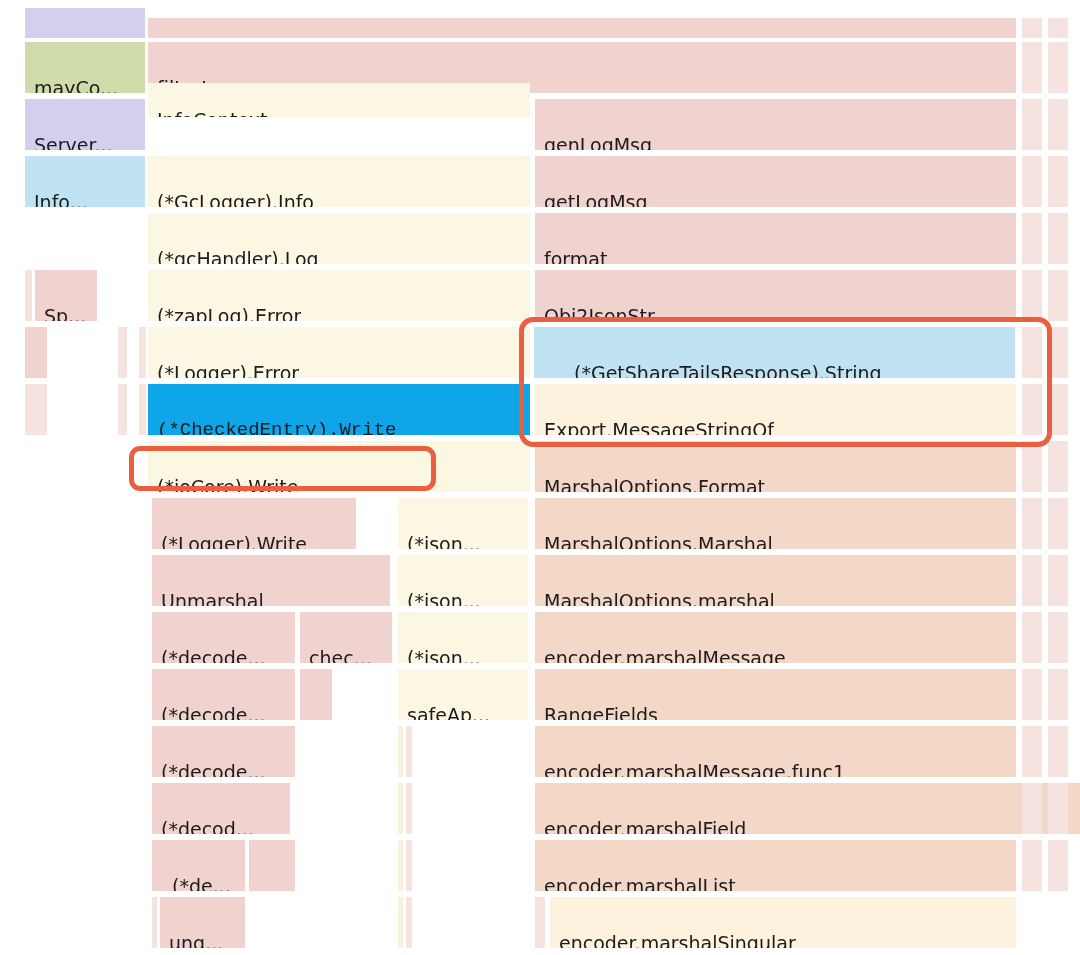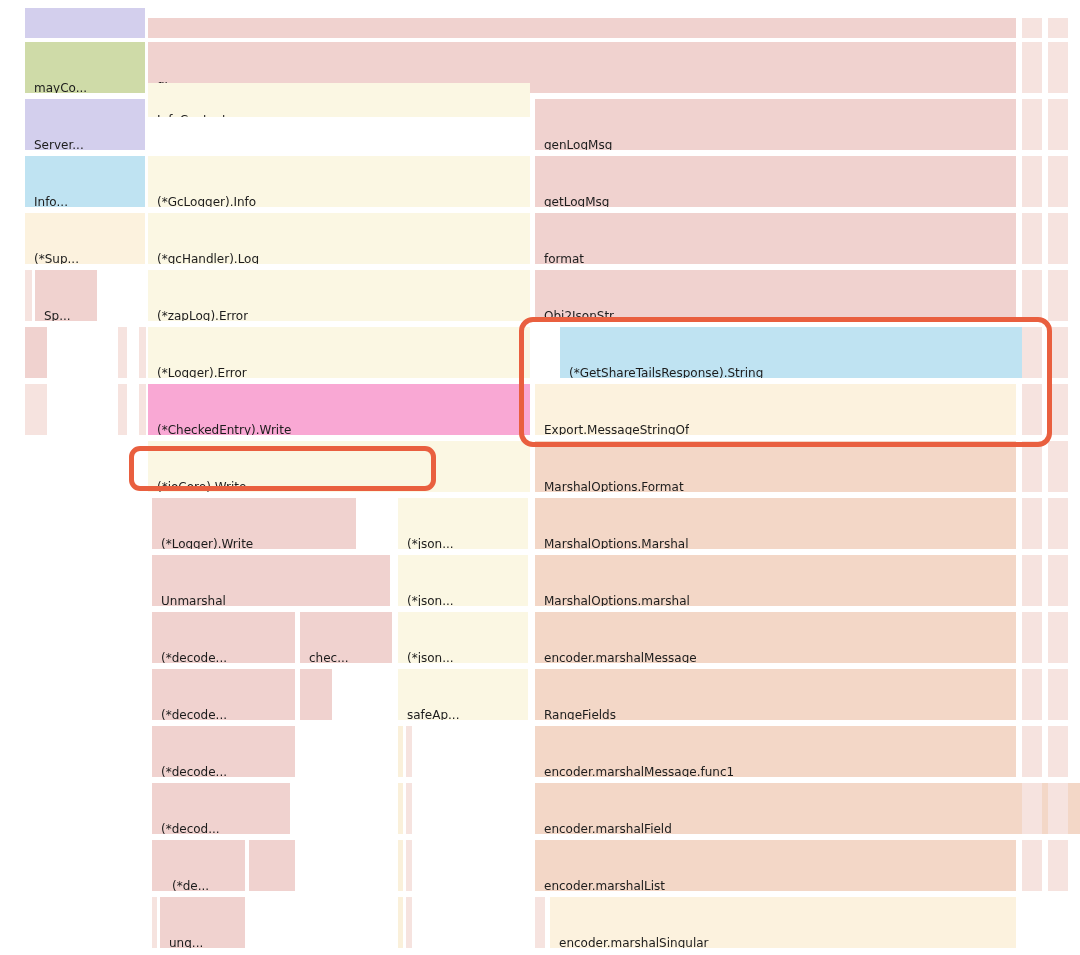--- a/index.html
+++ b/index.html
@@ -13,21 +13,21 @@
     overflow: hidden;
   }
   .frame {
     position: absolute;
     display: flex;
     align-items: center;
     overflow: hidden;
   }
   .frame span {
     padding-left: 9px;
-    font-size: 12px;
+    font-size: 19px;
     color: #1c1c1c;
     white-space: nowrap;
     overflow: hidden;
     margin-top: 40px;
   }
   .highlight {
     position: absolute;
     border: 5px solid #e95f3f;
     background: transparent;
     pointer-events: none;
@@ -64,23 +64,20 @@
       <span>Info...</span>
     </div>
     <div class="frame" style="left: 148px; top: 156px; width: 382px; height: 51px; background: rgb(251, 247, 227);">
       <span>(*GcLogger).Info</span>
     </div>
     <div class="frame" style="left: 535px; top: 156px; width: 481px; height: 51px; background: rgb(240, 210, 207);">
       <span>getLogMsg</span>
     </div>
     <div class="frame" style="left: 1022px; top: 156px; width: 20px; height: 51px; background: rgb(246, 227, 223);"></div>
     <div class="frame" style="left: 1048px; top: 156px; width: 20px; height: 51px; background: rgb(246, 227, 223);"></div>
-    <div class="frame" style="left: 25px; top: 213px; width: 120px; height: 51px; background: rgb(252, 242, 222);">
-      <span>(*Sup...</span>
-    </div>
     <div class="frame" style="left: 148px; top: 213px; width: 382px; height: 51px; background: rgb(251, 247, 227);">
       <span>(*gcHandler).Log</span>
     </div>
     <div class="frame" style="left: 535px; top: 213px; width: 481px; height: 51px; background: rgb(240, 210, 207);">
       <span>format</span>
     </div>
     <div class="frame" style="left: 1022px; top: 213px; width: 20px; height: 51px; background: rgb(246, 227, 223);"></div>
     <div class="frame" style="left: 1048px; top: 213px; width: 20px; height: 51px; background: rgb(246, 227, 223);"></div>
     <div class="frame" style="left: 25px; top: 270px; width: 7px; height: 51px; background: rgb(246, 227, 223);"></div>
     <div class="frame" style="left: 35px; top: 270px; width: 62px; height: 51px; background: rgb(240, 210, 207);">
@@ -93,29 +90,29 @@
       <span>Obj2JsonStr</span>
     </div>
     <div class="frame" style="left: 1022px; top: 270px; width: 20px; height: 51px; background: rgb(246, 227, 223);"></div>
     <div class="frame" style="left: 1048px; top: 270px; width: 20px; height: 51px; background: rgb(246, 227, 223);"></div>
     <div class="frame" style="left: 25px; top: 327px; width: 22px; height: 51px; background: rgb(240, 210, 207);"></div>
     <div class="frame" style="left: 118px; top: 327px; width: 9px; height: 51px; background: rgb(246, 227, 223);"></div>
     <div class="frame" style="left: 139px; top: 327px; width: 7px; height: 51px; background: rgb(246, 227, 223);"></div>
     <div class="frame" style="left: 148px; top: 327px; width: 382px; height: 51px; background: rgb(251, 247, 227);">
       <span>(*Logger).Error</span>
     </div>
-    <div class="frame" style="left: 560px; top: 327px; width: 481px; height: 51px; background: rgb(191, 227, 242);">
+    <div class="frame" style="left: 534px; top: 327px; width: 481px; height: 51px; background: rgb(191, 227, 242); padding-left: 31px;">
       <span>(*GetShareTailsResponse).String</span>
     </div>
     <div class="frame" style="left: 1022px; top: 327px; width: 20px; height: 51px; background: rgb(246, 227, 223);"></div>
     <div class="frame" style="left: 1048px; top: 327px; width: 20px; height: 51px; background: rgb(246, 227, 223);"></div>
     <div class="frame" style="left: 25px; top: 384px; width: 22px; height: 51px; background: rgb(246, 227, 223);"></div>
     <div class="frame" style="left: 118px; top: 384px; width: 9px; height: 51px; background: rgb(246, 227, 223);"></div>
     <div class="frame" style="left: 139px; top: 384px; width: 7px; height: 51px; background: rgb(246, 227, 223);"></div>
-    <div class="frame" style="left: 148px; top: 384px; width: 382px; height: 51px; background: #f9a8d4;">
+    <div class="frame" style="left: 148px; top: 384px; width: 382px; height: 51px; background: #0ea5e9; font-family: Liberation Mono, monospace;">
       <span>(*CheckedEntry).Write</span>
     </div>
     <div class="frame" style="left: 535px; top: 384px; width: 481px; height: 51px; background: rgb(252, 242, 222);">
       <span>Export.MessageStringOf</span>
     </div>
     <div class="frame" style="left: 1022px; top: 384px; width: 20px; height: 51px; background: rgb(246, 227, 223);"></div>
     <div class="frame" style="left: 1048px; top: 384px; width: 20px; height: 51px; background: rgb(246, 227, 223);"></div>
     <div class="frame" style="left: 148px; top: 441px; width: 382px; height: 51px; background: rgb(251, 247, 227);">
       <span>(*ioCore).Write</span>
     </div>

